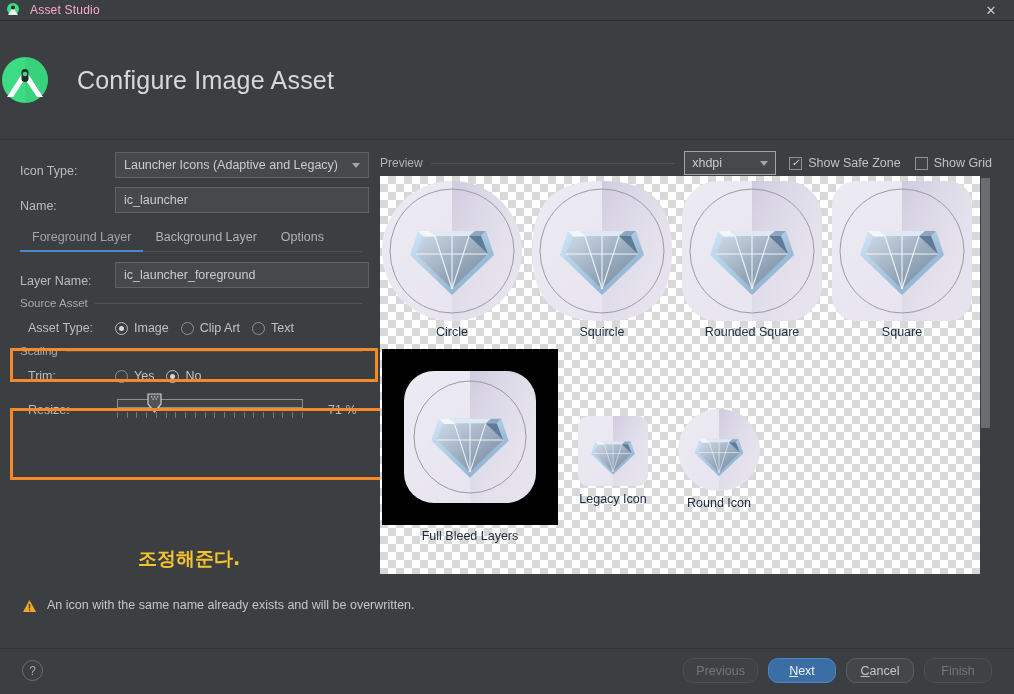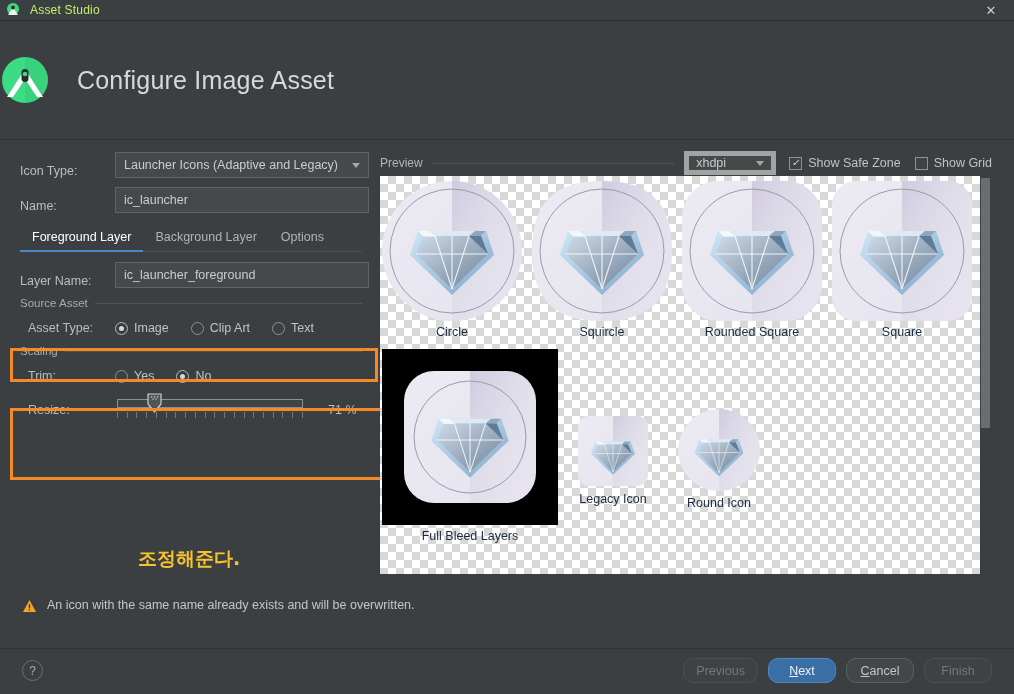--- a/index.html
+++ b/index.html
@@ -14,21 +14,21 @@
   
   .titlebar {
     height: 21px; background: #3c3f41;
     display: flex; align-items: center;
     border-bottom: 1px solid #2b2b2b;
     position: relative;
   }
   .tb-icon { width: 16px; height: 16px; margin-left: 5px; position: relative; flex: 0 0 auto; }
   .tb-icon svg { display: block; }
   .tb-title {
-    margin-left: 9px; font-size: 12px; color: #bef264; letter-spacing: .2px;
+    margin-left: 9px; font-size: 12px; color: #f9a8d4; letter-spacing: .2px;
   }
   .tb-close {
     position: absolute; right: 0; top: 0; width: 46px; height: 21px;
     display: flex; align-items: center; justify-content: center;
     color: #c8cdd0; font-size: 13px; line-height: 1;
   }
 
   
   .header {
     height: 119px; background: #3c3f41;
@@ -65,35 +65,35 @@
   
   .tabs {
     display: flex; align-items: flex-end; height: 30px;
     margin: 9px 0 0 20px; width: 342px;
     border-bottom: 1px solid #4e5254; position: relative;
   }
   .tab {
     font-size: 12.5px; color: #b0b4b6; padding: 0 12px 7px 12px;
     position: relative; white-space: nowrap;
   }
-  .tab.active { color: #ffffff; }
+  .tab.active { color: #a3a3a3; }
   .tab.active::after {
     content: ""; position: absolute; left: 0; right: 0; bottom: -1px;
     height: 2px; background: #4a88c7;
   }
 
   
   .group {
     display: flex; align-items: center; margin: 7px 0 4px 20px; width: 342px;
   }
   .group-label { font-size: 11.5px; color: #a6abac; padding-right: 7px; white-space: nowrap; }
   .group-line { flex: 1; height: 1px; background: #505456; }
 
   
-  .radio-set { display: flex; align-items: center; gap: 22px; }
+  .radio-set { display: flex; align-items: center; gap: 12px; }
   .radio { display: flex; align-items: center; gap: 6px; }
   .radio .dot {
     width: 13px; height: 13px; border-radius: 50%;
     border: 1.5px solid #8d9294; background: transparent;
     display: flex; align-items: center; justify-content: center;
   }
   .radio.on .dot { border-color: #b7bcbe; }
   .radio.on .dot::after {
     content: ""; width: 5px; height: 5px; border-radius: 50%; background: #d4d8d9;
   }
@@ -127,21 +127,21 @@
     position: absolute; left: 138px; top: 546px;
     font-size: 19px; font-weight: bold; color: #F5C32C;
     font-family: "DejaVu Sans", sans-serif;
   }
 
   
   .pv-head { display: flex; align-items: center; height: 26px; padding: 0 8px 0 2px; }
   .pv-label { font-size: 12px; color: #b0b4b6; margin-right: 8px; }
   .pv-line { flex: 1; height: 1px; background: #505456; margin-right: 10px; }
   .pv-combo {
-    width: 92px; height: 24px; background: #45494a; border: 5px solid #a3a3a3;
+    width: 92px; height: 24px; background: #45494a; border: 1px solid #a3a3a3;
     display: flex; align-items: center; justify-content: space-between;
     padding: 0 7px; font-size: 12.5px; color: #c8cdd0; margin-right: 13px;
   }
   .cb { display: flex; align-items: center; gap: 6px; margin-right: 14px; }
   .cb .box {
     width: 13px; height: 13px; border: 1px solid #8d9294; background: #3f4344;
     display: flex; align-items: center; justify-content: center;
     color: #d7dadb; font-size: 10px; line-height: 1;
   }
   .cb span.lbl { font-size: 12.5px; color: #bfc3c5; }

